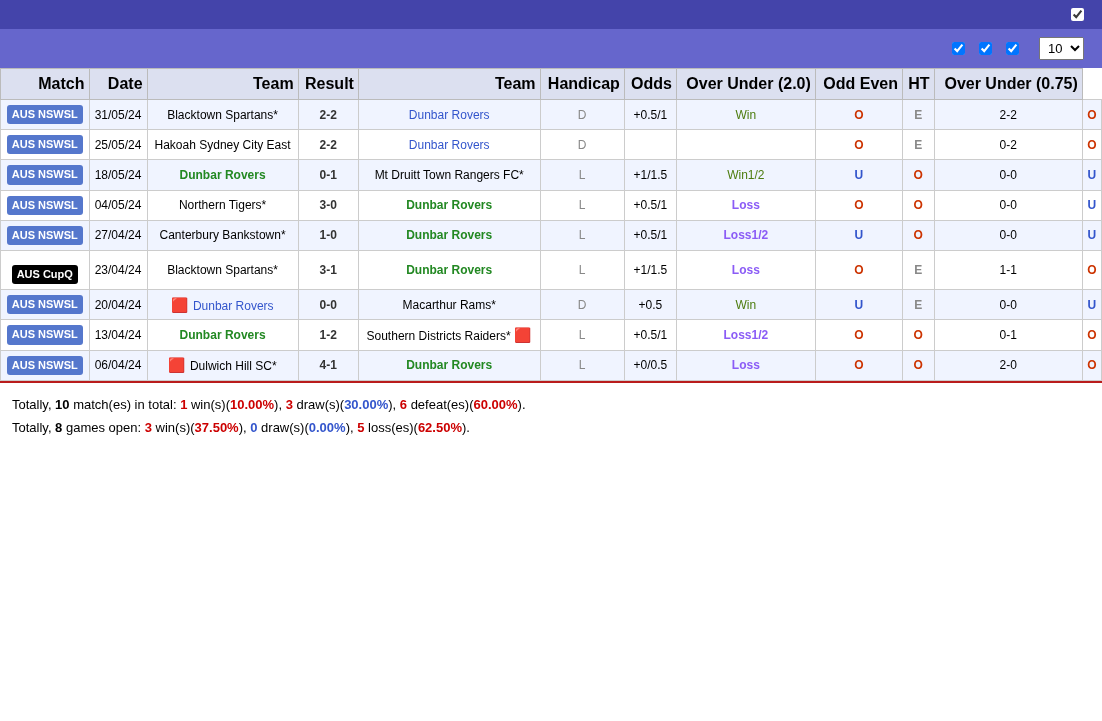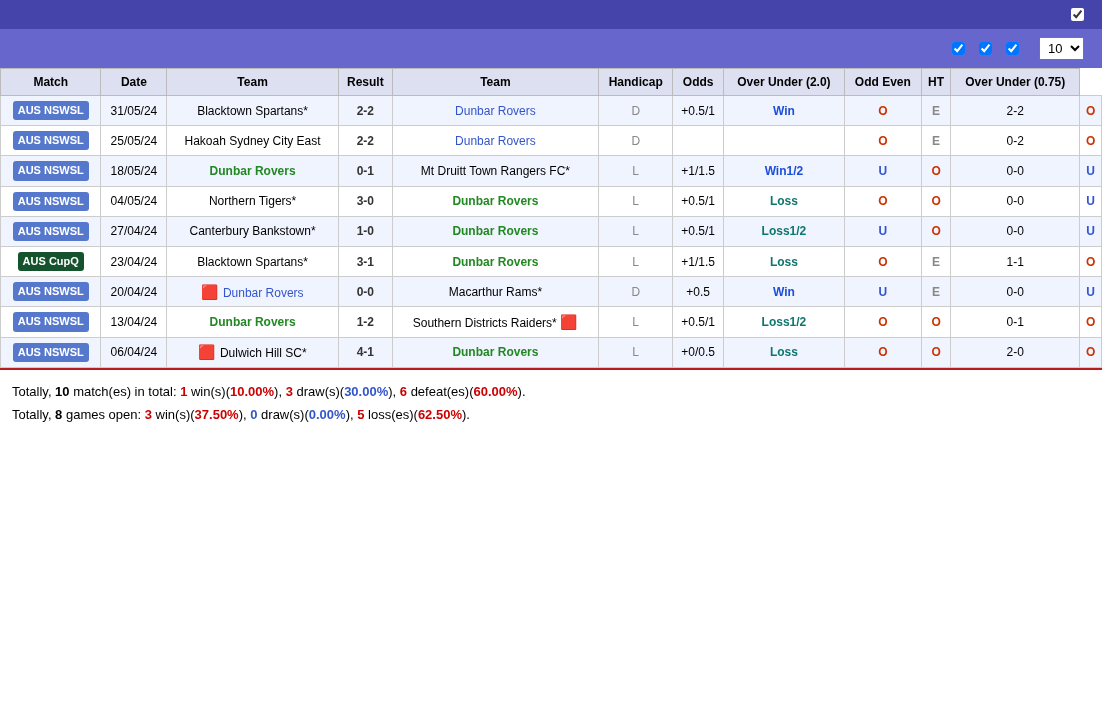--- a/index.html
+++ b/index.html
@@ -29,23 +29,23 @@
     .filter-bar label { display: flex; align-items: center; gap: 4px; font-size: 13px; font-weight: bold; }
     .filter-bar .last-games { display: flex; align-items: center; gap: 6px; }
     .filter-bar select { padding: 2px 4px; font-size: 13px; }
 
     table {
       width: 100%;
       border-collapse: collapse;
     }
     thead tr th {
       background: #dce0f0;
-      text-align: center;
+      text-align: right;
       padding: 6px 4px;
-      font-size: 12px;
+      font-size: 16px;
       border: 1px solid #bbb;
       vertical-align: middle;
     }
     tbody tr td {
       text-align: center;
       padding: 5px 4px;
       border: 1px solid #ccc;
       vertical-align: middle;
       font-size: 12px;
     }
@@ -56,28 +56,28 @@
       display: inline-block;
       color: #fff;
       font-weight: bold;
       font-size: 11px;
       padding: 3px 5px;
       border-radius: 3px;
       text-align: center;
       line-height: 1.2;
     }
     .badge-nswsl { background: #5577cc; }
-    .badge-cupq { background: #14532d; }
+    .badge-cupq { background: #000000; margin-top: 9px; }
     .badge-intcf { background: #33aacc; }
 
     .team-green { color: #228822; font-weight: bold; }
     .team-blue { color: #3355cc; }
     .result-score { font-weight: bold; color: #333; }
-    .odds-win { color: #1d4ed8; font-weight: bold; }
-    .odds-loss { color: #0f766e; font-weight: bold; }
+    .odds-win { color: #4d7c0f; font-weight: normal; }
+    .odds-loss { color: #8b5cf6; font-weight: bold; }
     .letter-d { color: #888; }
     .letter-l { color: #888; }
     .letter-w { color: #228822; font-weight: bold; }
     .letter-o { color: #cc3300; font-weight: bold; }
     .letter-u { color: #3355cc; font-weight: bold; }
     .letter-e { color: #888; font-weight: bold; }
 
     .red-icon { color: #cc0000; font-size: 14px; }
 
     .summary { padding: 10px 12px; font-size: 13px; line-height: 1.8; border-top: 2px solid #b91c1c; }

